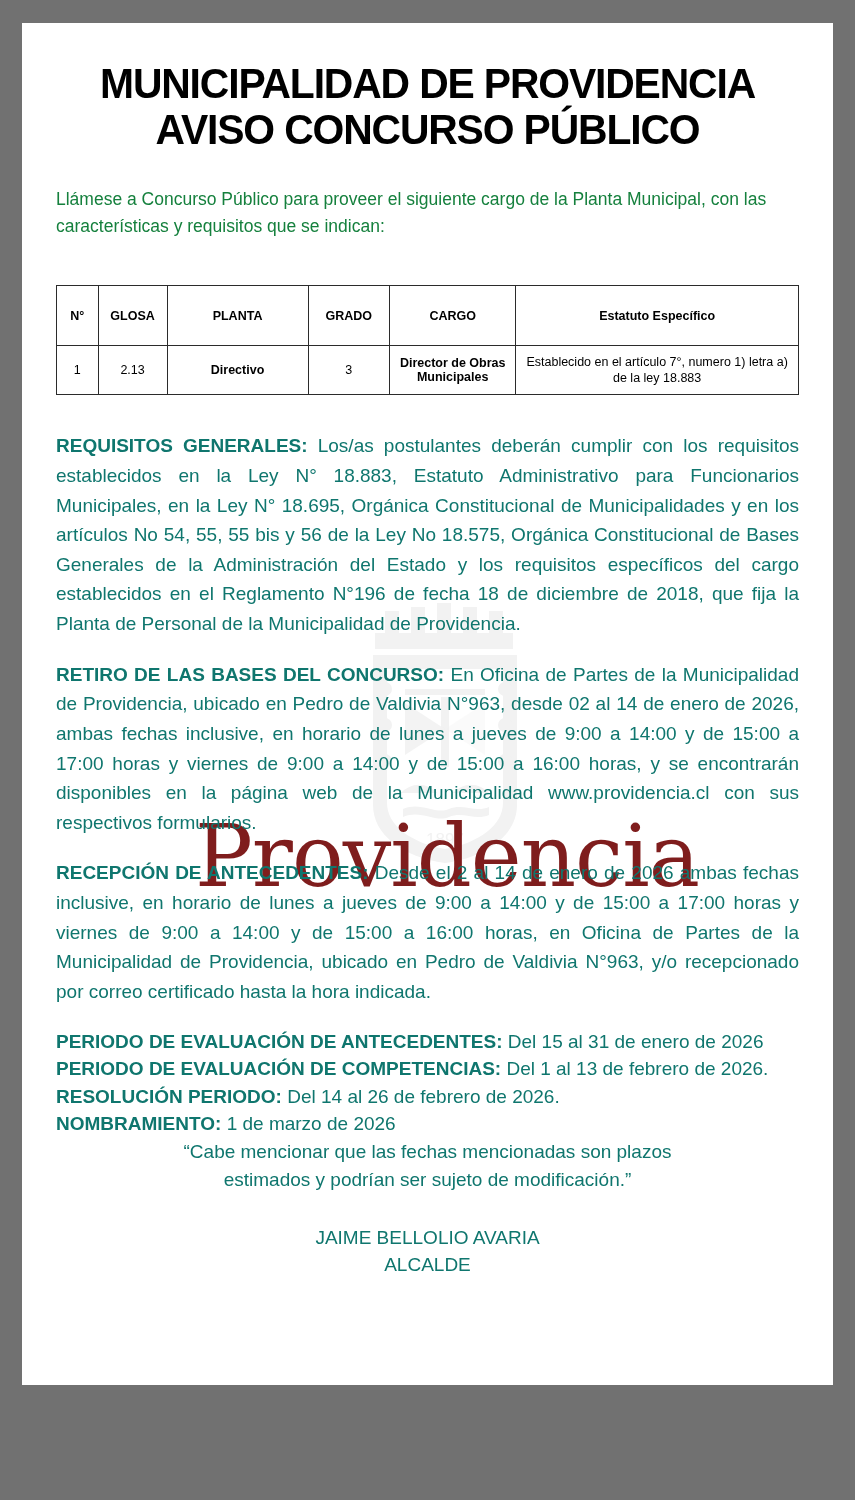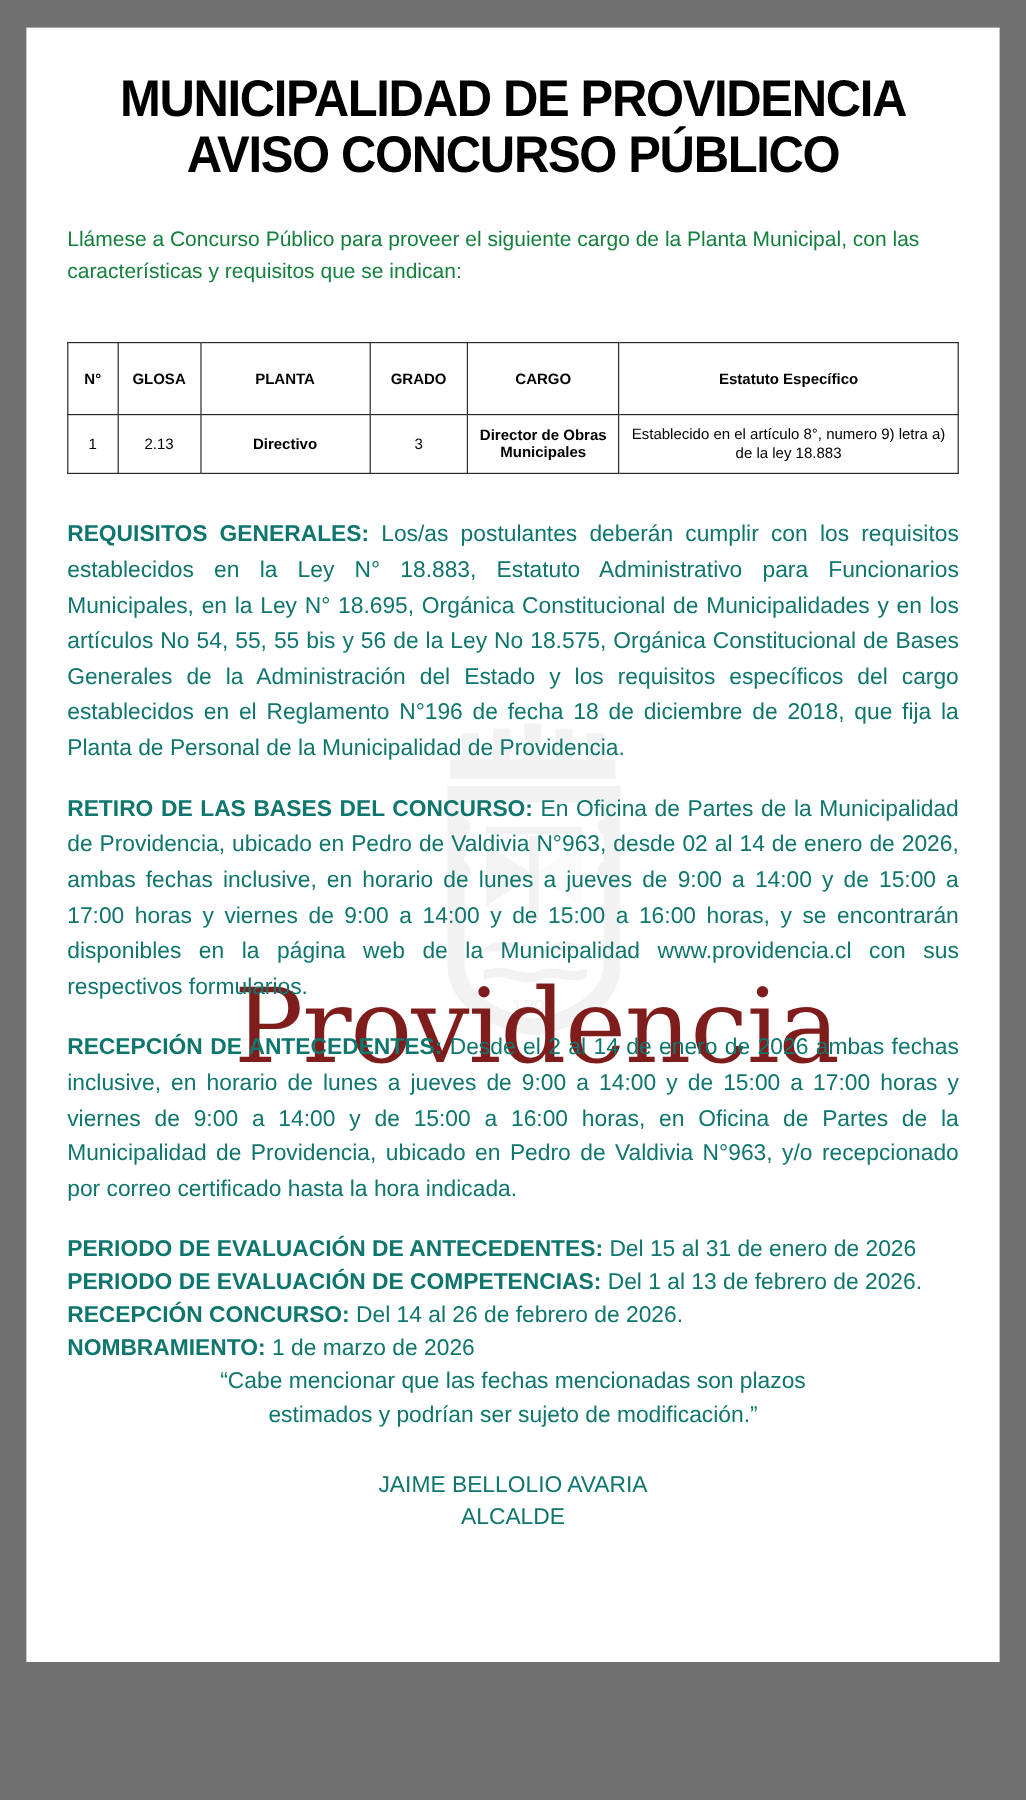--- a/index.html
+++ b/index.html
@@ -228,38 +228,38 @@
               <th>Estatuto Específico</th>
             </tr>
           </thead>
           <tbody>
             <tr>
               <td>1</td>
               <td>2.13</td>
               <td class="b">Directivo</td>
               <td>3</td>
               <td class="b">Director de Obras Municipales</td>
-              <td class="req">Establecido en el artículo 8°, numero 9) letra a) de la ley 18.883</td>
+              <td class="req">Establecido en el artículo 7°, numero 1) letra a) de la ley 18.883</td>
             </tr>
           </tbody>
         </table>
       </div>
 
       <div class="body">
 
         <p class="para"><b>REQUISITOS GENERALES:</b><span> Los/as postulantes deberán cumplir con los requisitos establecidos en la Ley N° 18.883, Estatuto Administrativo para Funcionarios Municipales, en la Ley N° 18.695, Orgánica Constitucional de Municipalidades y en los artículos No 54, 55, 55 bis y 56 de la Ley No 18.575, Orgánica Constitucional de Bases Generales de la Administración del Estado y los requisitos específicos del cargo establecidos en el Reglamento N°196 de fecha 18 de diciembre de 2018, que fija la Planta de Personal de la Municipalidad de Providencia.</span></p>
 
         <p class="para"><b>RETIRO DE LAS BASES DEL CONCURSO:</b><span> En Oficina de Partes de la Municipalidad de Providencia, ubicado en Pedro de Valdivia N°963, desde 02 al 14 de enero de 2026, ambas fechas inclusive, en horario de lunes a jueves de 9:00 a 14:00 y de 15:00 a 17:00 horas y viernes de 9:00 a 14:00 y de 15:00 a 16:00 horas, y se encontrarán disponibles en la página web de la Municipalidad www.providencia.cl con sus respectivos formularios.</span></p>
 
         <p class="para"><b>RECEPCIÓN DE ANTECEDENTES:</b><span> Desde el 2 al 14 de enero de 2026 ambas fechas inclusive, en horario de lunes a jueves de 9:00 a 14:00 y de 15:00 a 17:00 horas y viernes de 9:00 a 14:00 y de 15:00 a 16:00 horas, en Oficina de Partes de la Municipalidad de Providencia, ubicado en Pedro de Valdivia N°963, y/o recepcionado por correo certificado hasta la hora indicada.</span></p>
 
         <div class="dates">
           <div class="date-line"><b>PERIODO DE EVALUACIÓN DE ANTECEDENTES:</b><span> Del 15 al 31 de enero de 2026</span></div>
           <div class="date-line"><b>PERIODO DE EVALUACIÓN DE COMPETENCIAS:</b><span> Del 1 al 13 de febrero de 2026.</span></div>
-          <div class="date-line"><b>RECEPCIÓN CONCURSO:</b><span> Del 14 al 26 de febrero de 2026.</span></div>
+          <div class="date-line"><b>RESOLUCIÓN PERIODO:</b><span> Del 14 al 26 de febrero de 2026.</span></div>
           <div class="date-line"><b>NOMBRAMIENTO:</b><span> 1 de marzo de 2026</span></div>
         </div>
 
         <div class="note">
           <div>“Cabe mencionar que las fechas mencionadas son plazos</div>
           <div>estimados y podrían ser sujeto de modificación.”</div>
         </div>
 
         <div class="signature">
           <div>JAIME BELLOLIO AVARIA</div>

